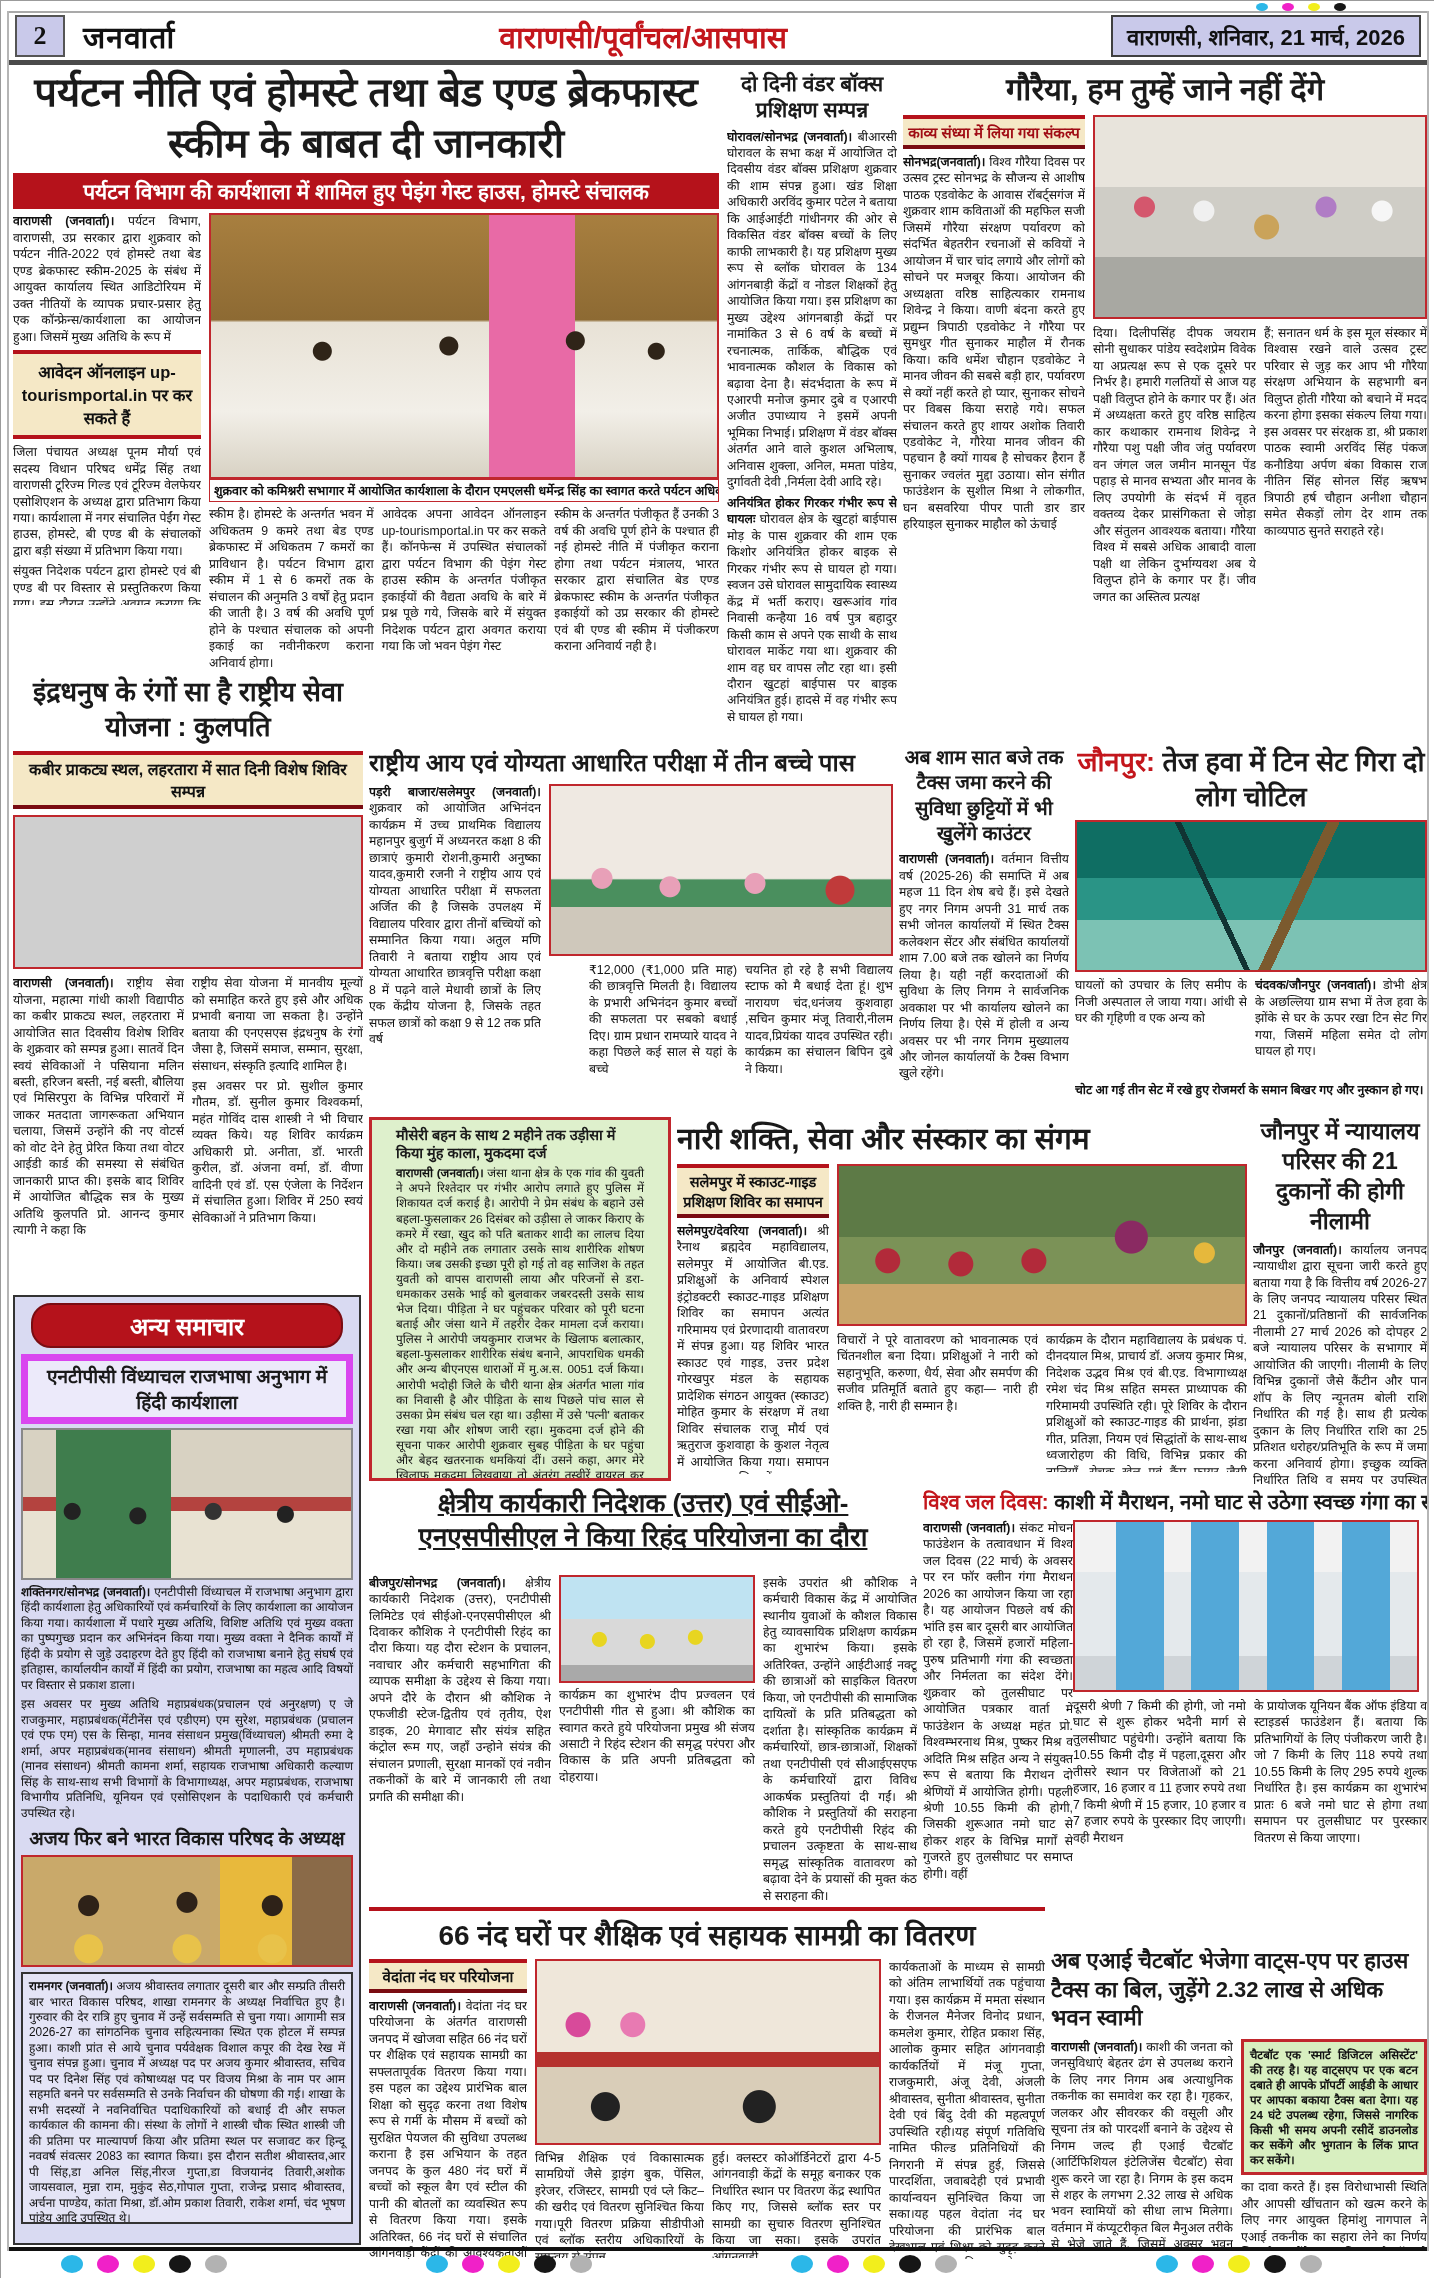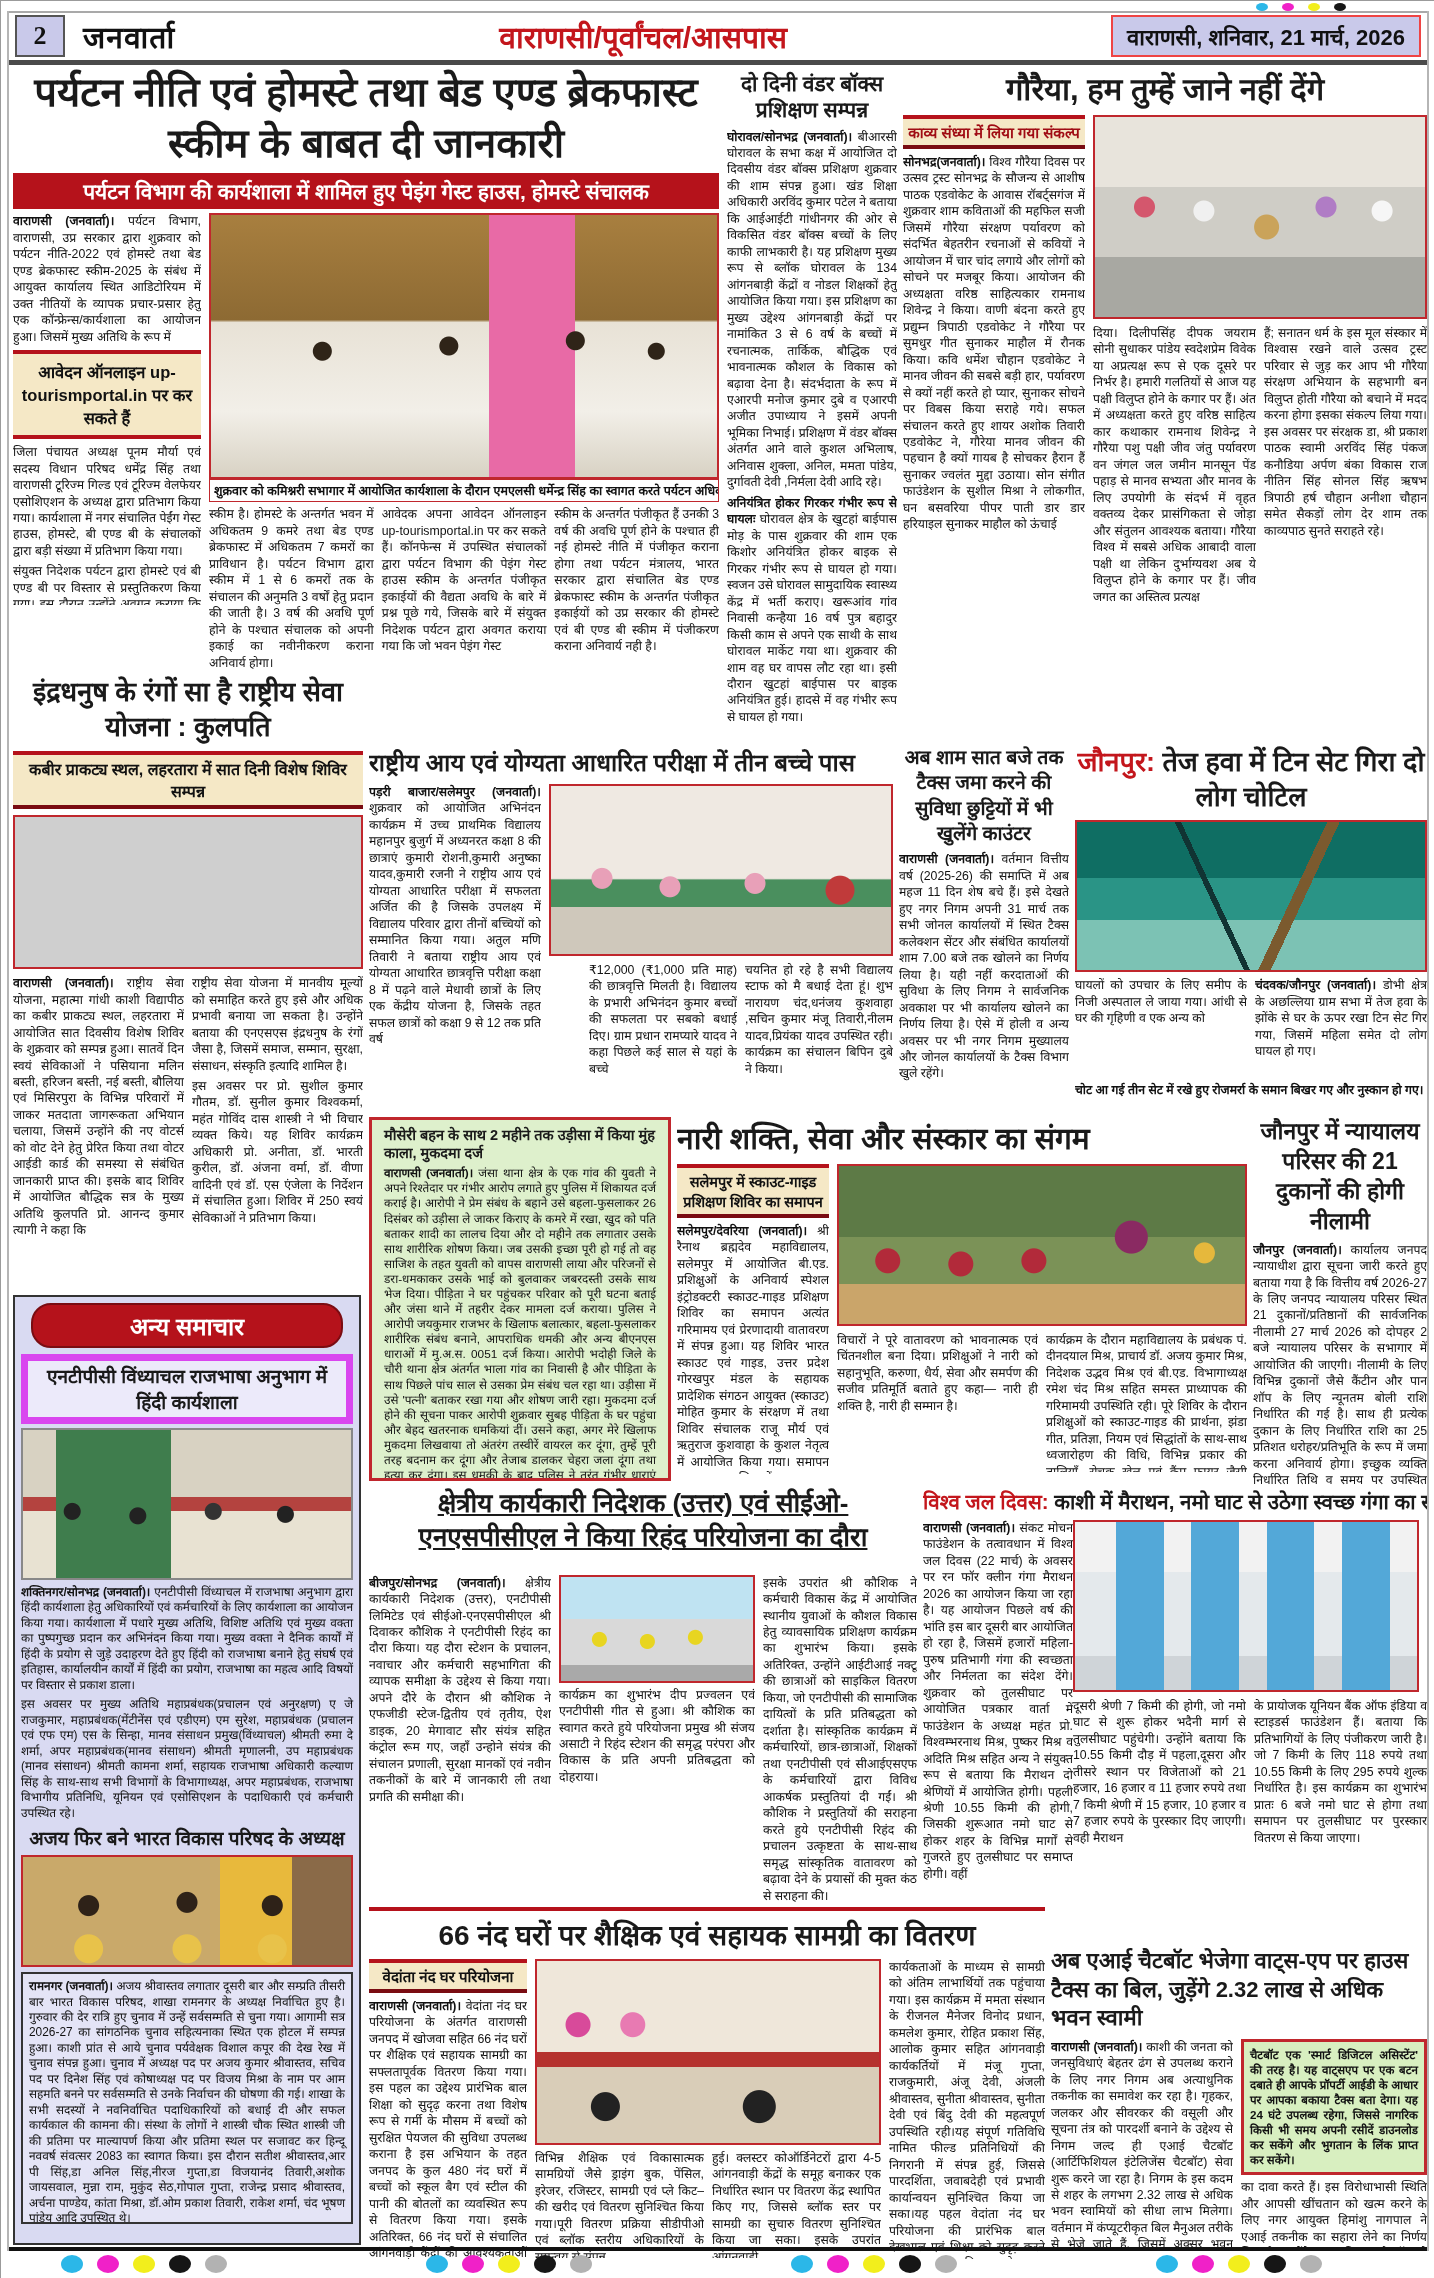--- a/index.html
+++ b/index.html
@@ -9,21 +9,21 @@
   .frame-top{position:absolute;left:6px;top:10px;right:6px;height:2px;background:#a9a9a9;}
   .frame-left{position:absolute;left:6px;top:10px;bottom:28px;width:2px;background:#b5b5b5;}
   .frame-right{position:absolute;right:6px;top:10px;bottom:28px;width:2px;background:#b5b5b5;}
 
   
   .hdr{position:absolute;left:14px;top:14px;width:1406px;height:42px;display:flex;align-items:center;}
   .pagenum{width:46px;height:38px;background:#c9c9ea;border:2px solid #555;display:flex;align-items:center;justify-content:center;
            font-size:26px;font-weight:bold;font-family:"Liberation Serif","DejaVu Serif",serif;}
   .paper{font-size:30px;font-weight:bold;margin-left:18px;letter-spacing:1px;}
   .section-title{flex:1;text-align:center;font-size:30px;font-weight:bold;color:#c3161c;}
-  .datebox{background:#c9c9ea;border:2px solid #ef4444;padding:4px 14px;font-size:22px;font-weight:bold;}
+  .datebox{background:#c9c9ea;border:2px solid #404040;padding:4px 14px;font-size:22px;font-weight:bold;}
   .rule1{position:absolute;left:8px;top:59px;width:1418px;height:5px;background:#4a4a4a;}
   .rule2{position:absolute;left:8px;top:2246px;width:1418px;height:4px;background:#111;}
 
   .art{position:absolute;overflow:hidden;}
   .art p{margin:0 0 4px 0;text-align:justify;font-size:12.3px;line-height:1.34;}
   .dl{font-weight:bold;}
   h1,h2{margin:0;font-weight:bold;color:#1a1a1a;}
   .strap{background:#b5121b;color:#fff;font-weight:bold;text-align:center;white-space:nowrap;overflow:hidden;}
   .kicker{background:#f5e8c6;border-top:4px solid #b5121b;border-bottom:4px solid #7a0c12;
           font-weight:bold;text-align:center;padding:3px 2px;}
@@ -112,21 +112,21 @@
   #artG h1{font-size:27px;text-align:center;line-height:1.3;margin-bottom:5px;}
   .photoG{width:348px;height:148px;margin-bottom:5px;
     background:
       linear-gradient(115deg,transparent 0 60%,#7b5a2e 60% 63%,transparent 63%),
       linear-gradient(65deg,transparent 0 40%,#133 40% 41.5%,transparent 41.5%),
       linear-gradient(180deg,#0f6e63 0 38%,#2a9486 38% 66%,#7cc2b4 66%);}
   .colsG{height:105px;}
   #artG .lastline{font-weight:bold;}
 
   
-  #boxJ{left:368px;top:1116px;width:302px;height:364px;background:#def0cc;border:3px solid #c0272d;padding:6px 12px;box-sizing:border-box;}
+  #boxJ{left:368px;top:1116px;width:302px;height:364px;background:#def0cc;border:3px solid #c0272d;padding:6px 24px;box-sizing:border-box;}
   #boxJ h2{font-size:14.5px;line-height:1.25;margin-bottom:4px;}
   #boxJ p{font-size:11.8px;line-height:1.28;}
 
   
   #artI{left:676px;top:1116px;width:570px;height:364px;}
   #artI h1{font-size:30px;white-space:nowrap;overflow:hidden;margin-bottom:6px;}
   .rowI{display:flex;gap:8px;}
   .colI{width:152px;height:310px;overflow:hidden;}
   #artI .kicker{font-size:14.5px;margin-bottom:5px;}
   .photoI-w{width:410px;}

